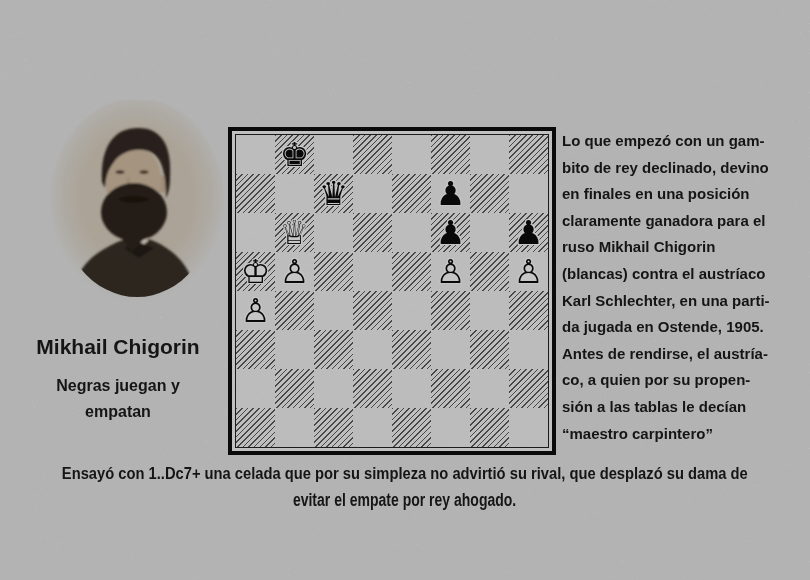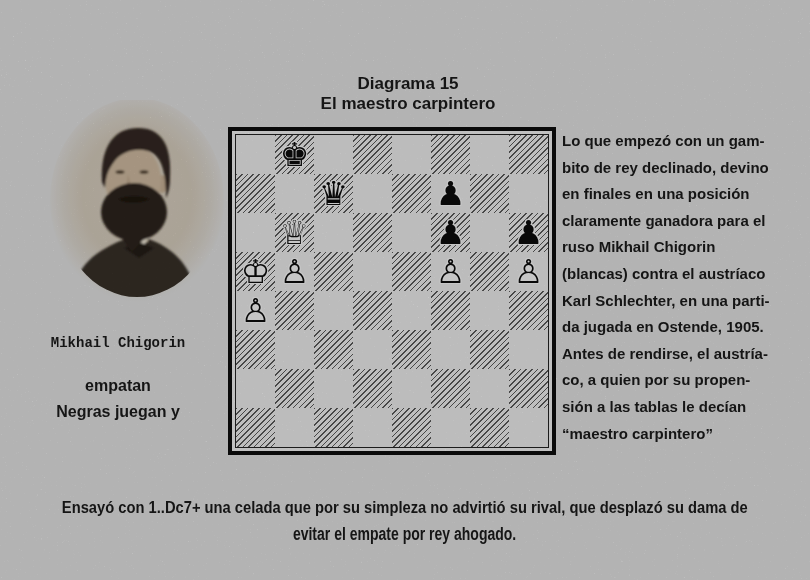--- a/index.html
+++ b/index.html
@@ -10,21 +10,21 @@
   }
   .page{position:absolute;inset:0;}
 
   
   .title-block{position:absolute;left:233px;top:74px;width:350px;text-align:center;
     font-weight:bold;font-size:17px;line-height:20px;}
 
   
   .photo{position:absolute;left:50px;top:100px;width:175px;height:205px;margin:0;}
   .cap-name{position:absolute;left:18px;top:335px;width:200px;text-align:center;
-    font-weight:bold;font-size:14px;font-family:Liberation Mono, monospace;}
+    font-weight:bold;font-size:21px;}
   .cap-instr{position:absolute;left:18px;top:373px;width:200px;text-align:center;
     font-weight:bold;font-size:16px;line-height:26px;}
 
   
   .board-frame{position:absolute;left:228px;top:127px;border:4px solid #0d0d0d;
     padding:3px;background:#e6e6e6;}
   .board{position:relative;width:312px;height:312px;border:1px solid #222;
     display:grid;grid-template-columns:repeat(8,39px);grid-template-rows:repeat(8,39px);}
   .sq{width:39px;height:39px;}
   .sq.light{background:#e1e1e1;}
@@ -36,35 +36,31 @@
     text-shadow:1px 0 #ededed,-1px 0 #ededed,0 1px #ededed,0 -1px #ededed,
                 1px 1px #ededed,-1px -1px #ededed,1px -1px #ededed,-1px 1px #ededed;}
   .piece .main{color:#0b0b0b;}
 
   
   .right-col{position:absolute;left:562px;top:128px;width:250px;
     font-weight:bold;font-size:15px;line-height:26.6px;white-space:nowrap;}
 
   
   .bottom{position:absolute;left:0;top:461px;width:810px;text-align:center;
-    font-weight:bold;font-size:16px;line-height:26.4px;margin-top:34px;}
+    font-weight:bold;font-size:16px;line-height:26.4px;}
   .bline span{display:inline-block;white-space:nowrap;transform:scaleX(0.92);transform-origin:50% 50%;}
   .bline.narrow span{font-size:17.5px;transform:scaleX(0.8);}
 
   .noise{position:absolute;inset:0;z-index:9;pointer-events:none;}
 </style>
 </head>
 <body>
 
 <div class="page">
 
-  <div class="title-block">
-    <div>Diagrama 15</div>
-    <div>El maestro carpintero</div>
-  </div>
 
   <figure class="photo">
     <svg viewBox="0 0 175 205" width="175" height="205">
       <defs>
         <radialGradient id="vig" cx="50%" cy="48%" r="52%">
           <stop offset="0%" stop-color="#cfc6b8"></stop>
           <stop offset="60%" stop-color="#ccc3b4"></stop>
           <stop offset="82%" stop-color="#ccc3b4" stop-opacity="0.55"></stop>
           <stop offset="100%" stop-color="#ccc3b4" stop-opacity="0"></stop>
         </radialGradient>
@@ -90,22 +86,22 @@
         <path d="M52,82 C50,44 66,28 88,28 C112,28 122,46 120,78 C120,88 118,94 116,98 C116,74 112,60 104,54 C92,46 72,50 64,62 C58,70 56,76 55,88 Z" fill="#332820"></path>
         <ellipse cx="84" cy="112" rx="33" ry="29" fill="#2b211a"></ellipse>
         <path d="M66,130 L102,130 L82,152 Z" fill="#2b211a"></path>
         <path d="M68,99 C78,95 90,95 100,99 C92,104 74,104 68,99 Z" fill="#1f1811"></path>
       </g>
     </svg>
   </figure>
 
   <div class="cap-name">Mikhail Chigorin</div>
   <div class="cap-instr">
+    <div>Negras juegan y</div>
     <div>empatan</div>
-    <div>Negras juegan y</div>
   </div>
 
   <div class="board-frame">
     <div class="board" id="board">
         <div class="sq light"></div>
         <div class="sq dark"></div>
         <div class="sq light"></div>
         <div class="sq dark"></div>
         <div class="sq light"></div>
         <div class="sq dark"></div>

